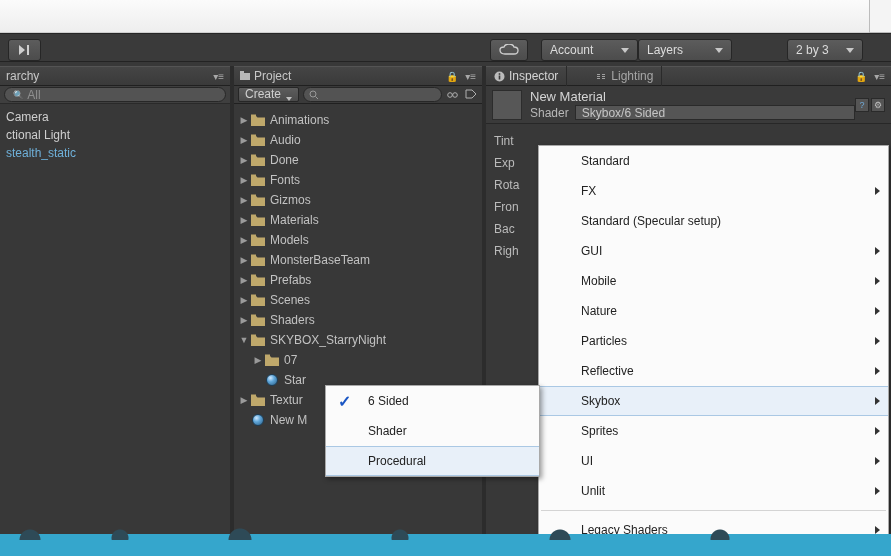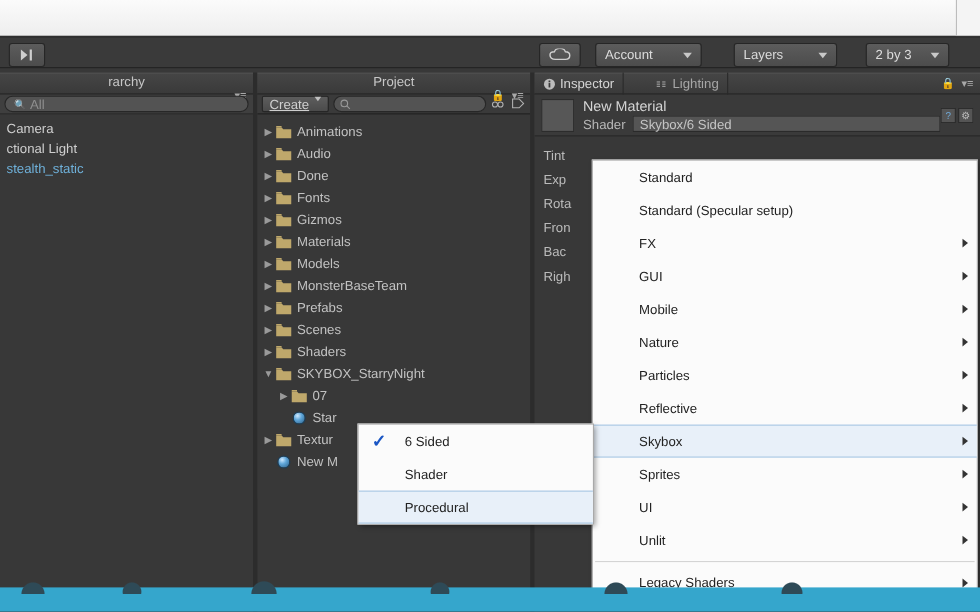--- a/index.html
+++ b/index.html
@@ -8,40 +8,40 @@
 
   .top-white { position: absolute; left: 0; top: 0; width: 891px; height: 33px; background: linear-gradient(#fbfbfb,#eeeeee); border-bottom: 1px solid #cfcfcf; }
   .top-right-box { position: absolute; right: 0; top: 0; width: 22px; height: 33px; background: #f4f4f4; border-left: 1px solid #bcbcbc; border-bottom: 1px solid #bcbcbc; }
 
   .toolbar { position: absolute; left: 0; top: 33px; width: 891px; height: 29px; background: #3a3a3a; border-top: 1px solid #262626; border-bottom: 1px solid #232323; }
   .tb-btn { position: absolute; height: 22px; top: 5px; background: linear-gradient(#5c5c5c,#4c4c4c); border: 1px solid #262626; border-radius: 3px; color: #cfcfcf; font-size: 11px; display: flex; align-items: center; justify-content: center; }
   .tb-drop::after { content: ""; border-left: 4px solid transparent; border-right: 4px solid transparent; border-top: 5px solid #c8c8c8; margin-left: 8px; }
   .play-btn { left: 8px; width: 33px; }
   .cloud-btn { left: 490px; width: 38px; }
   .account-btn { left: 541px; width: 97px; padding: 0 8px; justify-content: space-between; color:#dcdcdc; }
-  .layers-btn { left: 667px; width: 94px; padding: 0 8px; justify-content: space-between; color:#dcdcdc; }
+  .layers-btn { left: 638px; width: 94px; padding: 0 8px; justify-content: space-between; color:#dcdcdc; }
   .layout-btn { left: 787px; width: 76px; padding: 0 8px; justify-content: space-between; color:#dcdcdc; }
 
   
   .panel { position: absolute; background: #383838; }
-  .panel-header { height: 20px; background: linear-gradient(#454545,#3a3a3a); border-top: 1px solid #545454; border-bottom: 1px solid #202020; color: #c7c7c7; display: flex; align-items: center; padding: 0 6px; flex-direction: column; }
+  .panel-header { height: 20px; background: linear-gradient(#454545,#3a3a3a); border-top: 1px solid #545454; border-bottom: 1px solid #202020; color: #c7c7c7; display: flex; align-items: center; padding: 0 6px; }
   .panel-header .title { font-size: 12px; }
   .tab-icon { width: 10px; height: 10px; margin-right: 4px; }
   .pane-tools { margin-left: auto; display:flex; gap:6px; align-items:center; }
 
   .hierarchy { left: 0; top: 66px; width: 230px; height: 490px; }
   .search-row { height: 18px; background: #3f3f3f; border-bottom: 1px solid #2a2a2a; display: flex; align-items: center; padding: 0 4px; gap: 4px; }
   .search-field { flex: 1; height: 15px; background: #535353; border: 1px solid #272727; border-radius: 8px; color:#8f8f8f; padding: 0 8px; font-size: 10px; display:flex; align-items:center; }
   .hier-list { padding: 4px 0; }
   .hier-item { color: #cfcfcf; padding: 2px 0 2px 6px; font-size: 12px; }
   .hier-item.prefab { color: #6fb1da; }
 
   .project { left: 234px; top: 66px; width: 248px; height: 387px; }
   .project .toolbar-row { height: 18px; background: #3a3a3a; border-bottom:1px solid #202020; display:flex; align-items:center; padding:0 4px; gap:4px; }
-  .create-btn { height: 15px; background: linear-gradient(#5d5d5d,#4b4b4b); border:1px solid #262626; border-radius:2px; color:#cfcfcf; font-size:10px; padding:0 6px; display:flex; align-items:flex-start;text-decoration:underline; }
+  .create-btn { height: 15px; background: linear-gradient(#5d5d5d,#4b4b4b); border:1px solid #262626; border-radius:2px; color:#cfcfcf; font-size:10px; padding:0 6px; display:flex; align-items:flex-end; }
   .create-btn::after { content:""; border-left:3px solid transparent; border-right:3px solid transparent; border-top:4px solid #c0c0c0; margin-left:5px; }
   .proj-search { flex:1; height:15px; background:#535353; border:1px solid #272727; border-radius:8px; }
   .mini-icon { width:14px; height:14px; color:#b8b8b8; display:flex; align-items:center; justify-content:center; }
 
   .tree { padding: 6px 0; }
   .tree-row { display:flex; align-items:center; color:#c2c2c2; padding: 1px 0 1px 4px; font-size: 12px; line-height:18px; }
   .tree-row .fold { width:12px; color:#9a9a9a; text-align:center; font-size:9px;}
   .tree-row .icon { width:16px; height:14px; margin-right:4px; display:flex; align-items:center; justify-content:center; }
   .folder-icon svg { width:14px; height:12px; }
   .mat-icon { width:12px; height:12px; border-radius:6px; background: radial-gradient(circle at 35% 30%, #cfe9ff 0%, #5fa6d9 40%, #2b5e85 100%); border:1px solid #1d3d56; }
@@ -382,25 +382,25 @@
       <div class="prop-row"></div>
       <div class="prop-row">Righ</div>
     </div>
 </div>
 
 <div class="menu main-menu" id="main-menu">
     <div class="menu-item">
       <span>Standard</span>
     </div>
     <div class="menu-item">
+      <span>FX</span>
+      <span class="arrow"></span>
+    </div>
+    <div class="menu-item">
       <span>Standard (Specular setup)</span>
-    </div>
-    <div class="menu-item">
-      <span>FX</span>
-      <span class="arrow"></span>
     </div>
     <div class="menu-item">
       <span>GUI</span>
       <span class="arrow"></span>
     </div>
     <div class="menu-item">
       <span>Mobile</span>
       <span class="arrow"></span>
     </div>
     <div class="menu-item">

